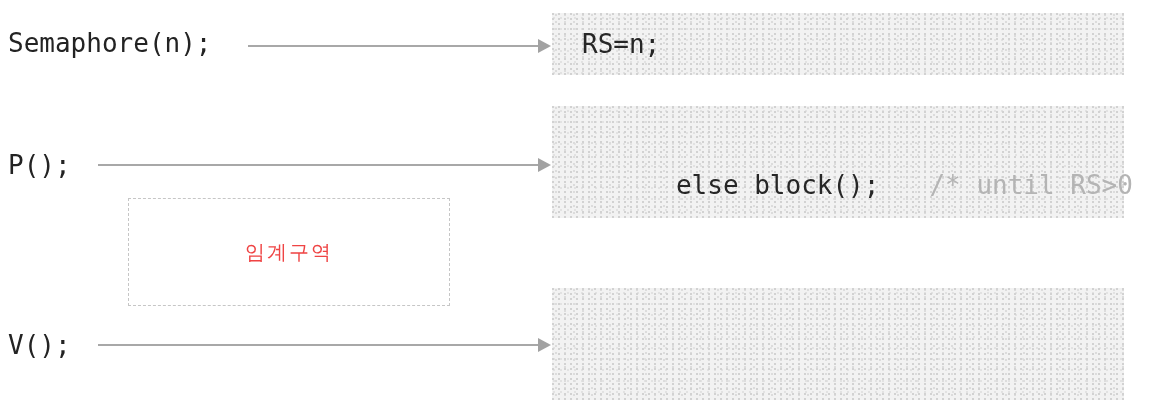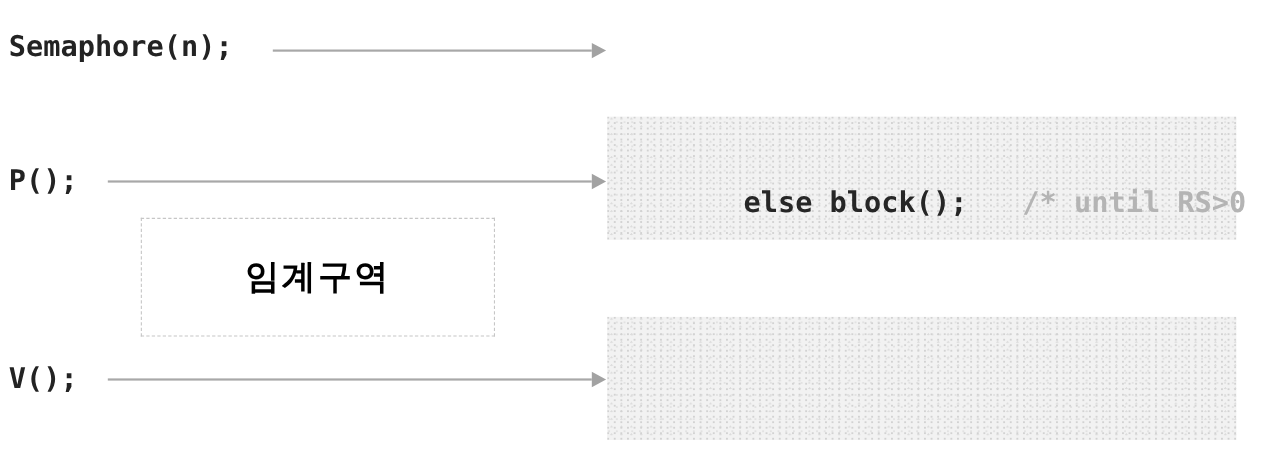--- a/index.html
+++ b/index.html
@@ -7,21 +7,20 @@
     padding: 0;
     background: #ffffff;
   }
   .canvas {
     position: relative;
     width: 1143px;
     height: 416px;
     background: #ffffff;
     overflow: hidden;
     font-family: "DejaVu Sans Mono", monospace;
-    font-weight: bold;
   }
 
   
   .op-label {
     position: absolute;
     left: 8px;
     height: 36px;
     line-height: 36px;
     font-size: 26px;
     color: #232323;
@@ -101,33 +100,36 @@
     width: 322px;
     height: 108px;
     box-sizing: border-box;
     border: 1px dashed #c6c6c6;
     display: flex;
     align-items: center;
     justify-content: center;
   }
   .critical-label {
     font-family: "DejaVu Sans", sans-serif;
-    font-size: 31px;
+    font-size: 20px;
     letter-spacing: 2px;
-    color: #000000;
+    color: #ef4444;
   }
 </style>
 </head>
 <body>
 
 <div class="canvas">
 
   <div class="op-label row1">Semaphore(n);</div>
   <div class="arrow a1">
     <span class="head"></span>
+  </div>
+  <div class="codebox b1">
+    <span class="code-line">RS=n;</span>
   </div>
 
   <div class="op-label row2">P();</div>
   <div class="arrow a2">
     <span class="head"></span>
   </div>
   <div class="codebox b2">
     <div class="code-line">
       <span>else block();</span><span class="code-comment">/* until RS&gt;0 */</span>
     </div>

